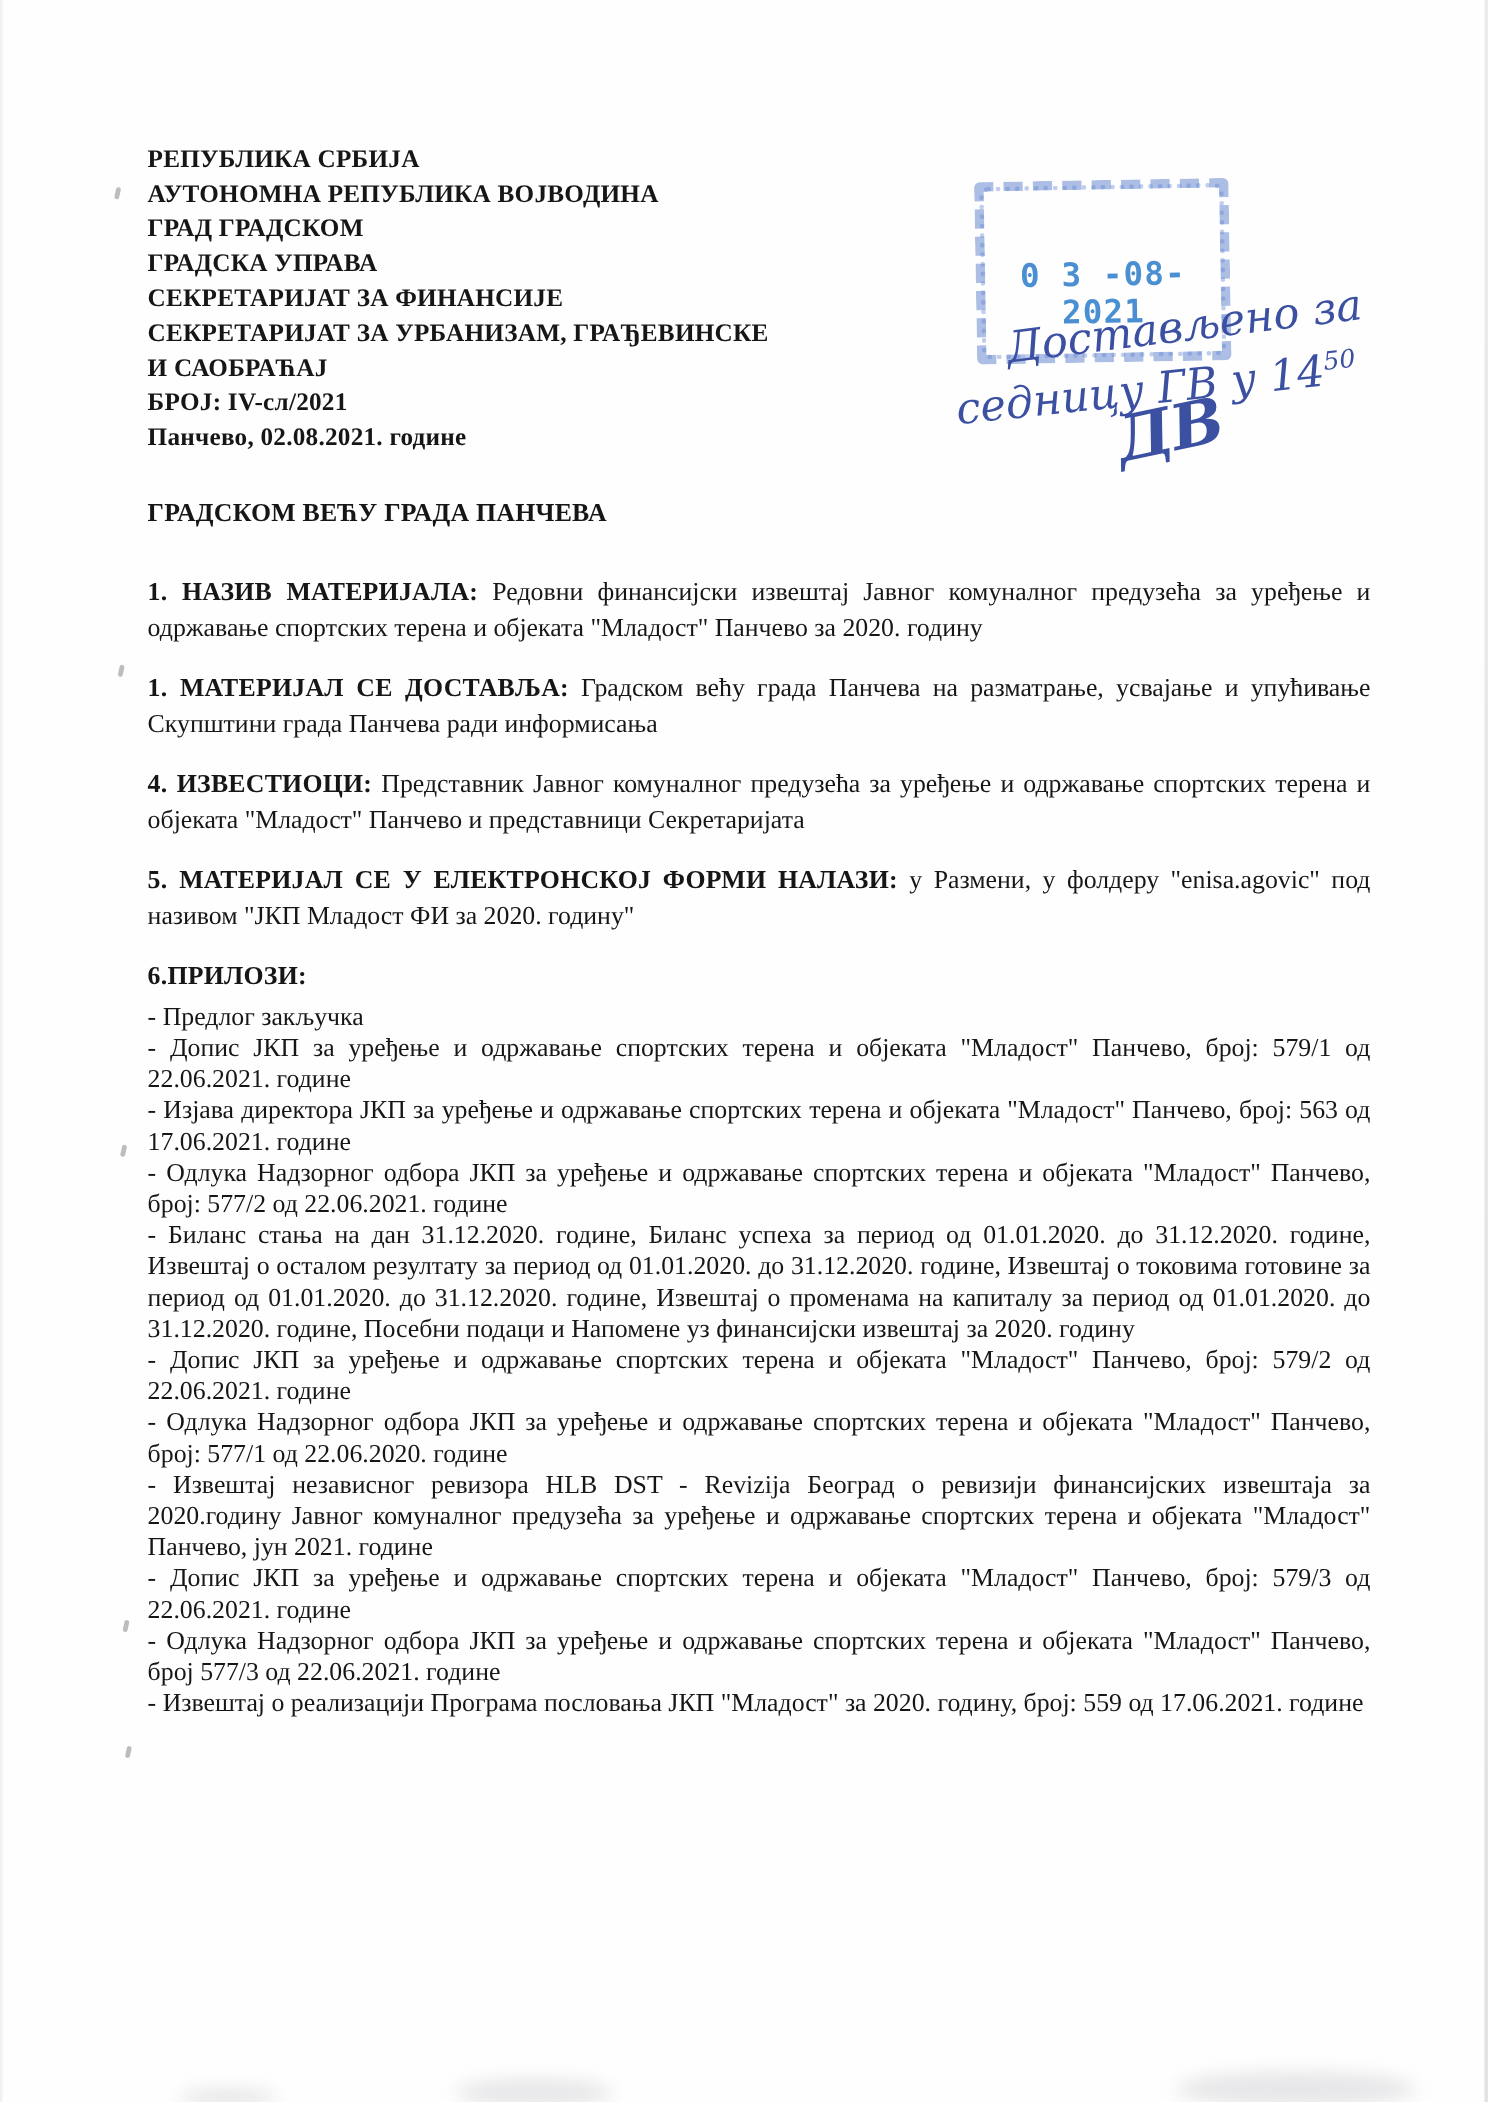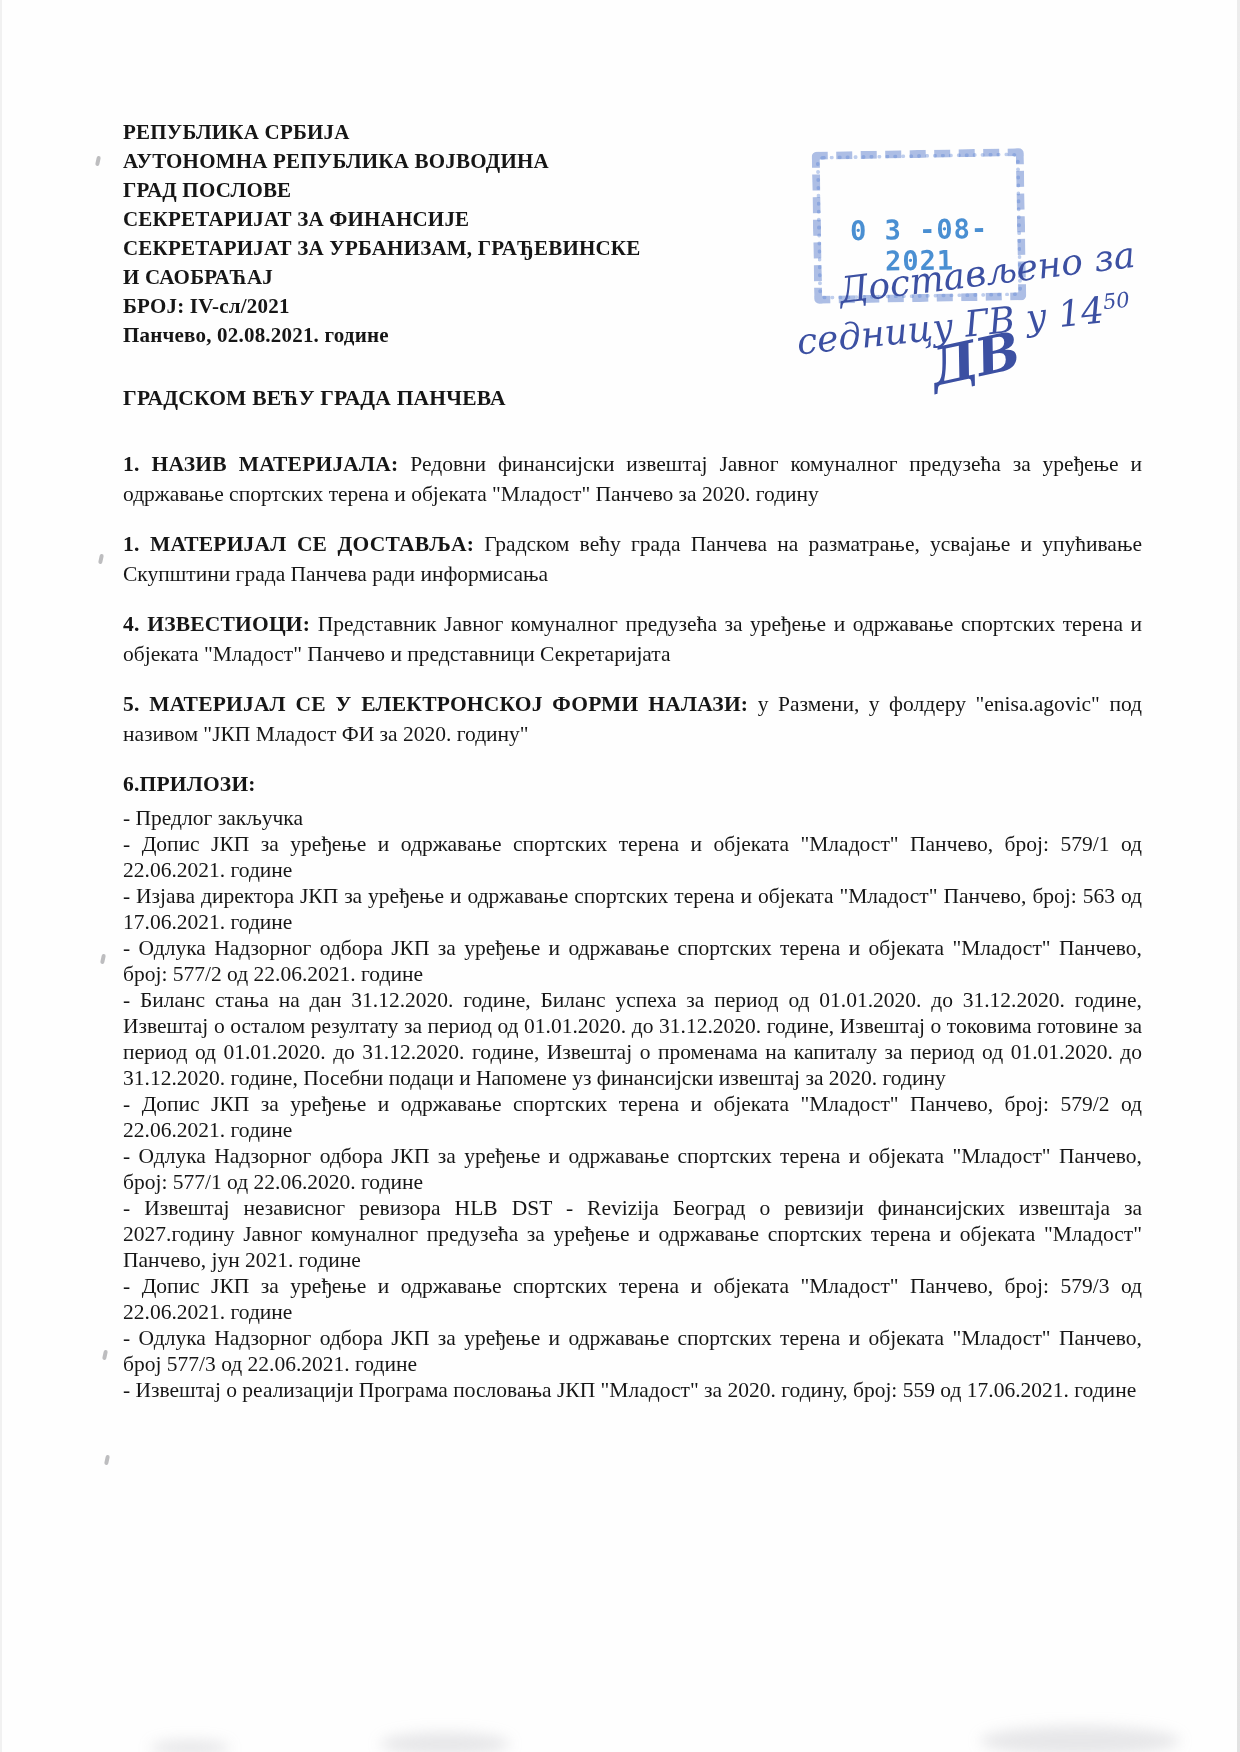--- a/index.html
+++ b/index.html
@@ -89,21 +89,22 @@
 </style>
 </head>
 <body>
 
 <div class="page">
 
   <div class="content">
     <div class="letterhead">
       <div>РЕПУБЛИКА СРБИЈА</div>
       <div>АУТОНОМНА РЕПУБЛИКА ВОЈВОДИНА</div>
-      <div>ГРАД ПОСЛОВЕ</div>
+      <div>ГРАД ГРАДСКОМ</div>
+      <div>ГРАДСКА УПРАВА</div>
       <div>СЕКРЕТАРИЈАТ ЗА ФИНАНСИЈЕ</div>
       <div>СЕКРЕТАРИЈАТ ЗА УРБАНИЗАМ, ГРАЂЕВИНСКЕ</div>
       <div>И САОБРАЋАЈ</div>
       <div>БРОЈ: IV-сл/2021</div>
       <div>Панчево, 02.08.2021. године</div>
     </div>
 
     <div class="addressee">ГРАДСКОМ ВЕЋУ ГРАДА ПАНЧЕВА</div>
 
     <div class="sections">
@@ -115,21 +116,21 @@
 
     <div class="attachments">
       <div class="att-heading">6.ПРИЛОЗИ:</div>
       <p class="att-item">- Предлог закључка</p>
       <p class="att-item">- Допис ЈКП за уређење и одржавање спортских терена и објеката "Младост" Панчево, број: 579/1 од 22.06.2021. године</p>
       <p class="att-item">- Изјава директора ЈКП за уређење и одржавање спортских терена и објеката "Младост" Панчево, број: 563 од 17.06.2021. године</p>
       <p class="att-item">- Одлука Надзорног одбора ЈКП за уређење и одржавање спортских терена и објеката "Младост" Панчево, број: 577/2 од 22.06.2021. године</p>
       <p class="att-item">- Биланс стања на дан 31.12.2020. године, Биланс успеха за период од 01.01.2020. до 31.12.2020. године, Извештај о осталом резултату за период од 01.01.2020. до 31.12.2020. године, Извештај о токовима готовине за период од 01.01.2020. до 31.12.2020. године, Извештај о променама на капиталу за период од 01.01.2020. до 31.12.2020. године, Посебни подаци и Напомене уз финансијски извештај за 2020. годину</p>
       <p class="att-item">- Допис ЈКП за уређење и одржавање спортских терена и објеката "Младост" Панчево, број: 579/2 од 22.06.2021. године</p>
       <p class="att-item">- Одлука Надзорног одбора ЈКП за уређење и одржавање спортских терена и објеката "Младост" Панчево, број: 577/1 од 22.06.2020. године</p>
-      <p class="att-item">- Извештај независног ревизора HLB DST - Revizija Београд о ревизији финансијских извештаја за 2027.годину Јавног комуналног предузећа за уређење и одржавање спортских терена и објеката "Младост" Панчево, јун 2021. године</p>
+      <p class="att-item">- Извештај независног ревизора HLB DST - Revizija Београд о ревизији финансијских извештаја за 2020.годину Јавног комуналног предузећа за уређење и одржавање спортских терена и објеката "Младост" Панчево, јун 2021. године</p>
       <p class="att-item">- Допис ЈКП за уређење и одржавање спортских терена и објеката "Младост" Панчево, број: 579/3 од 22.06.2021. године</p>
       <p class="att-item">- Одлука Надзорног одбора ЈКП за уређење и одржавање спортских терена и објеката "Младост" Панчево, број 577/3 од 22.06.2021. године</p>
       <p class="att-item">- Извештај о реализацији Програма пословања ЈКП "Младост" за 2020. годину, број: 559 од 17.06.2021. године</p>
     </div>
   </div>
 
   <div class="stamp">
     <div class="stamp-date">0 3 -08- 2021</div>
   </div>
 

